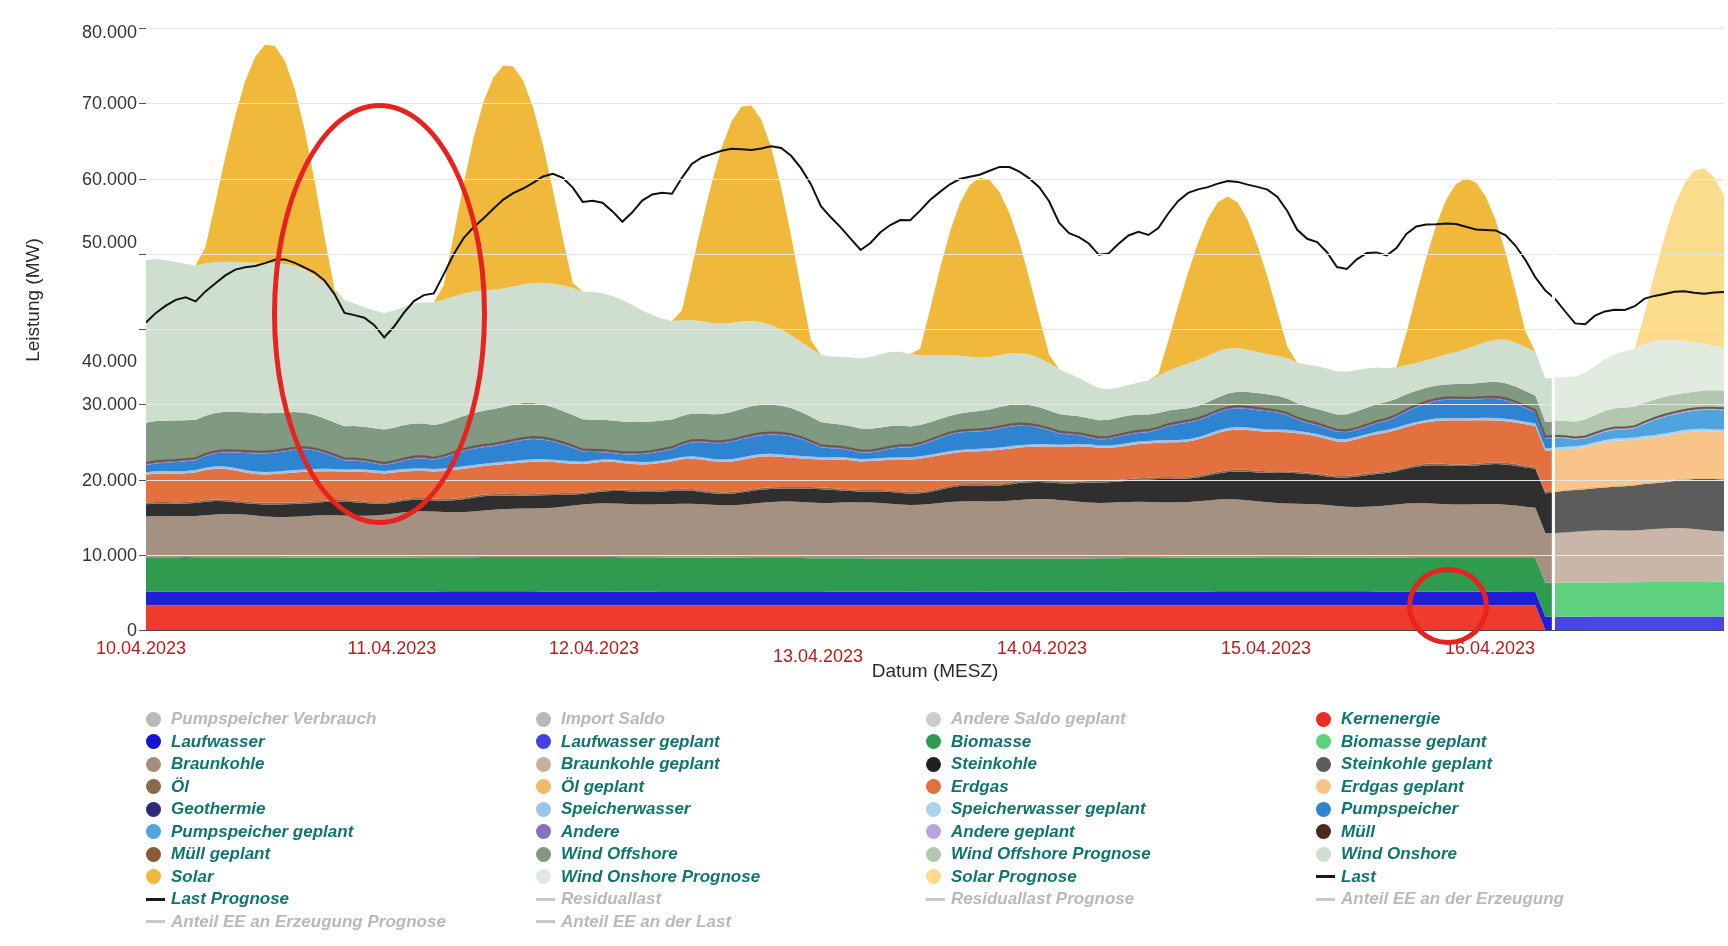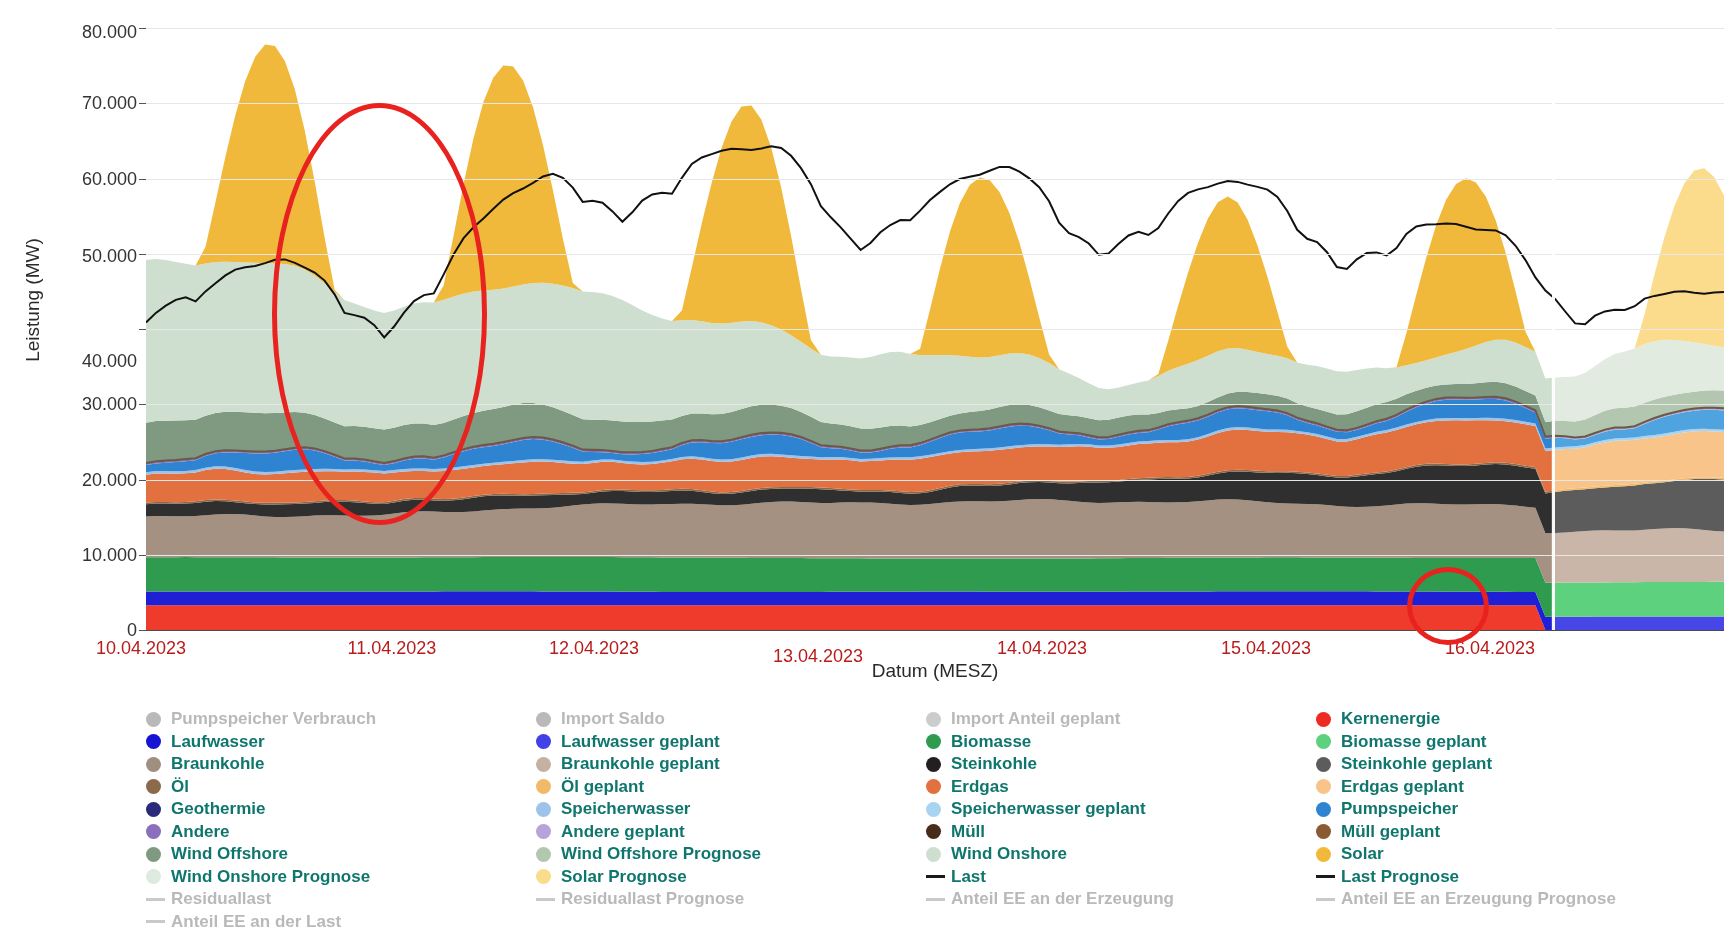--- a/index.html
+++ b/index.html
@@ -106,20 +106,21 @@
   
   .legend {
     position: absolute;
     left: 146px;
     top: 708px;
     width: 1560px;
     display: grid;
     grid-template-columns: repeat(4, 1fr);
     column-gap: 0px;
     row-gap: 0px;
+    font-style: italic;
   }
   .legend-item {
     display: flex;
     align-items: center;
     height: 22.5px;
     font-size: 17px;
     font-weight: bold;
     white-space: nowrap;
   }
   .legend-swatch {
@@ -153,21 +154,21 @@
       <div class="ytick" style="top: 630px;">0</div>
       <div class="ytick-mark" style="top: 630px;"></div>
       <div class="ytick" style="top: 554.75px;">10.000</div>
       <div class="ytick-mark" style="top: 554.75px;"></div>
       <div class="ytick" style="top: 479.5px;">20.000</div>
       <div class="ytick-mark" style="top: 479.5px;"></div>
       <div class="ytick" style="top: 404.25px;">30.000</div>
       <div class="ytick-mark" style="top: 404.25px;"></div>
       <div class="ytick" style="top: 329px; margin-top: 32px;">40.000</div>
       <div class="ytick-mark" style="top: 329px;"></div>
-      <div class="ytick" style="top: 256px;">50.000</div>
+      <div class="ytick" style="top: 242px;">50.000</div>
       <div class="ytick-mark" style="top: 253.75px;"></div>
       <div class="ytick" style="top: 178.5px;">60.000</div>
       <div class="ytick-mark" style="top: 178.5px;"></div>
       <div class="ytick" style="top: 103.25px;">70.000</div>
       <div class="ytick-mark" style="top: 103.25px;"></div>
       <div class="ytick" style="top: 12px; margin-top: 20px;">80.000</div>
       <div class="ytick-mark" style="top: 28px;"></div>
     </div>
 
   <div class="plot-area">
@@ -243,21 +244,21 @@
       <div class="legend-item">
         <span class="legend-swatch" style="background: rgb(185, 185, 185);"></span>
         <span class="legend-label muted">Pumpspeicher Verbrauch</span>
       </div>
       <div class="legend-item">
         <span class="legend-swatch" style="background: rgb(185, 185, 185);"></span>
         <span class="legend-label muted">Import Saldo</span>
       </div>
       <div class="legend-item">
         <span class="legend-swatch" style="background: rgb(204, 204, 204);"></span>
-        <span class="legend-label muted">Import Anteil geplant</span>
+        <span class="legend-label muted">Andere Saldo geplant</span>
       </div>
       <div class="legend-item">
         <span class="legend-swatch" style="background: rgb(238, 43, 34);"></span>
         <span class="legend-label">Kernenergie</span>
       </div>
       <div class="legend-item">
         <span class="legend-swatch" style="background: rgb(20, 20, 210);"></span>
         <span class="legend-label">Laufwasser</span>
       </div>
       <div class="legend-item">
@@ -314,20 +315,24 @@
       </div>
       <div class="legend-item">
         <span class="legend-swatch" style="background: rgb(168, 212, 242);"></span>
         <span class="legend-label">Speicherwasser geplant</span>
       </div>
       <div class="legend-item">
         <span class="legend-swatch" style="background: rgb(46, 132, 208);"></span>
         <span class="legend-label">Pumpspeicher</span>
       </div>
       <div class="legend-item">
+        <span class="legend-swatch" style="background: rgb(79, 163, 222);"></span>
+        <span class="legend-label">Pumpspeicher geplant</span>
+      </div>
+      <div class="legend-item">
         <span class="legend-swatch" style="background: rgb(138, 111, 189);"></span>
         <span class="legend-label">Andere</span>
       </div>
       <div class="legend-item">
         <span class="legend-swatch" style="background: rgb(183, 163, 218);"></span>
         <span class="legend-label">Andere geplant</span>
       </div>
       <div class="legend-item">
         <span class="legend-swatch" style="background: rgb(74, 42, 24);"></span>
         <span class="legend-label">Müll</span>

